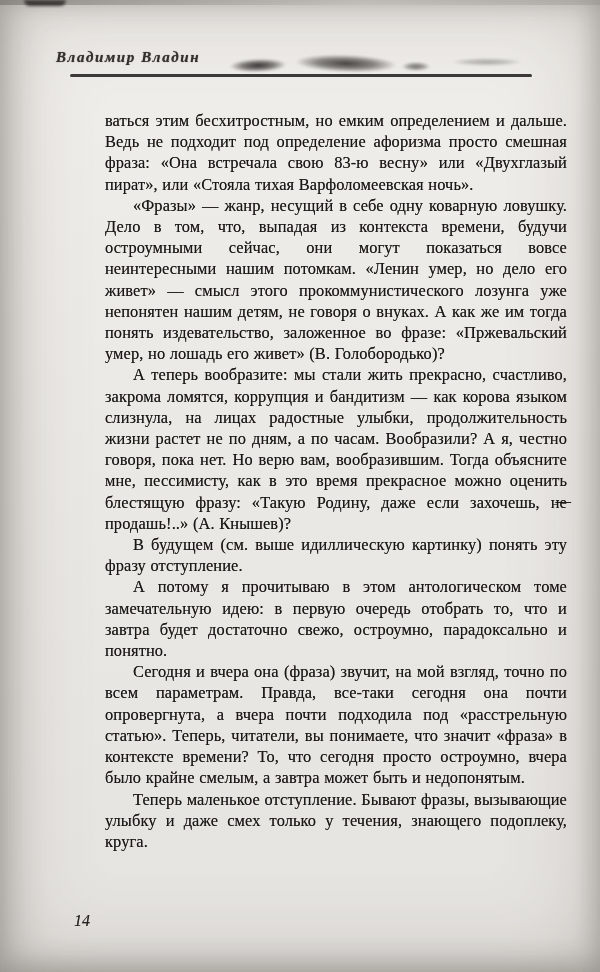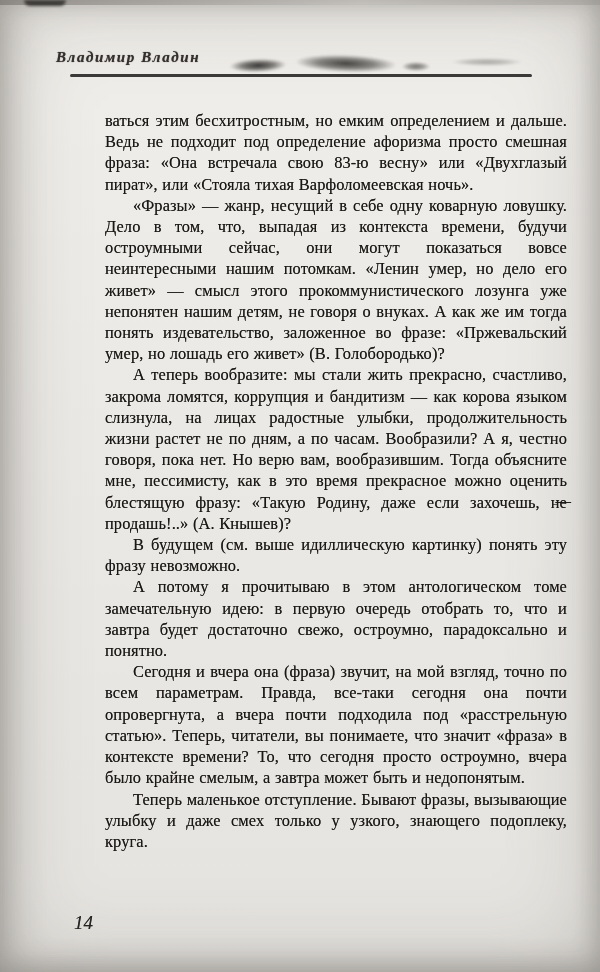--- a/index.html
+++ b/index.html
@@ -50,21 +50,21 @@
     font-size:16.4px;line-height:21.2px;
     color:#1a1816;
     letter-spacing:.1px;word-spacing:.4px;
     text-shadow:0 0 .45px rgba(25,22,20,.65);
     hyphens:auto;margin-left:35px;-webkit-hyphens:auto;
   }
   .body-text p{margin:0;text-indent:28px;}
   .body-text p.continued{text-indent:0;}
   .page-number{
     position:absolute;left:74px;top:912px;
-    font-style:italic;font-size:19px;color:#262422;
+    font-style:italic;font-size:16px;color:#262422;
     text-shadow:0 0 .5px rgba(30,27,25,.6);
   }
 </style>
 </head>
 <body>
 
 <div class="page">
 
   <div class="top-edge"></div>
   <div class="corner-mark"></div>
@@ -75,21 +75,21 @@
   <div class="smudge s2"></div>
   <div class="smudge s3"></div>
   <div class="smudge s4"></div>
 
   <div class="head-rule"></div>
 
   <div class="body-text">
     <p class="continued">ваться этим бесхитростным, но емким определением и дальше. Ведь не подходит под определение афоризма просто смешная фраза: «Она встречала свою 83-ю весну» или «Двухглазый пират», или «Стояла тихая Варфоломеевская ночь».</p>
     <p>«Фразы» — жанр, несущий в себе одну коварную ловушку. Дело в том, что, выпадая из контекста времени, будучи остроумными сейчас, они могут показаться вовсе неинтересными нашим потомкам. «Ленин умер, но дело его живет» — смысл этого прокоммунистического лозунга уже непонятен нашим детям, не говоря о внуках. А как же им тогда понять издевательство, заложенное во фразе: «Пржевальский умер, но лошадь его живет» (В. Голобородько)?</p>
     <p>А теперь вообразите: мы стали жить прекрасно, счастливо, закрома ломятся, коррупция и бандитизм — как корова языком слизнула, на лицах радостные улыбки, продолжительность жизни растет не по дням, а по часам. Вообразили? А я, честно говоря, пока нет. Но верю вам, вообразившим. Тогда объясните мне, пессимисту, как в это время прекрасное можно оценить блестящую фразу: «Такую Родину, даже если захочешь, н̶е̶ продашь!..» (А. Кнышев)?</p>
-    <p>В будущем (см. выше идиллическую картинку) понять эту фразу невозможно.</p>
+    <p>В будущем (см. выше идиллическую картинку) понять эту фразу отступление.</p>
     <p>А потому я прочитываю в этом антологическом томе замечательную идею: в первую очередь отобрать то, что и завтра будет достаточно свежо, остроумно, парадоксально и понятно.</p>
     <p>Сегодня и вчера она (фраза) звучит, на мой взгляд, точно по всем параметрам. Правда, все-таки сегодня она почти опровергнута, а вчера почти подходила под «расстрельную статью». Теперь, читатели, вы понимаете, что значит «фраза» в контексте времени? То, что сегодня просто остроумно, вчера было крайне смелым, а завтра может быть и недопонятым.</p>
-    <p>Теперь маленькое отступление. Бывают фразы, вызывающие улыбку и даже смех только у узкого, знающего подоплеку, круга.</p>
+    <p>Теперь маленькое отступление. Бывают фразы, вызывающие улыбку и даже смех только у течения, знающего подоплеку, круга.</p>
   </div>
 
   <div class="page-number">14</div>
 
 </div>
 
 </body></html>

